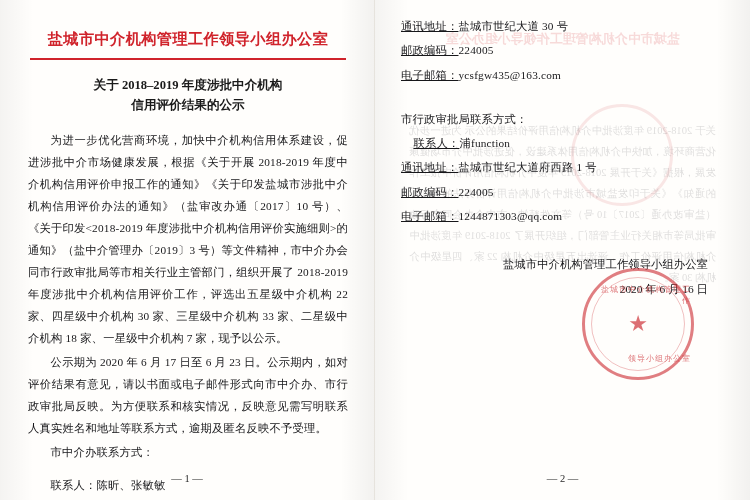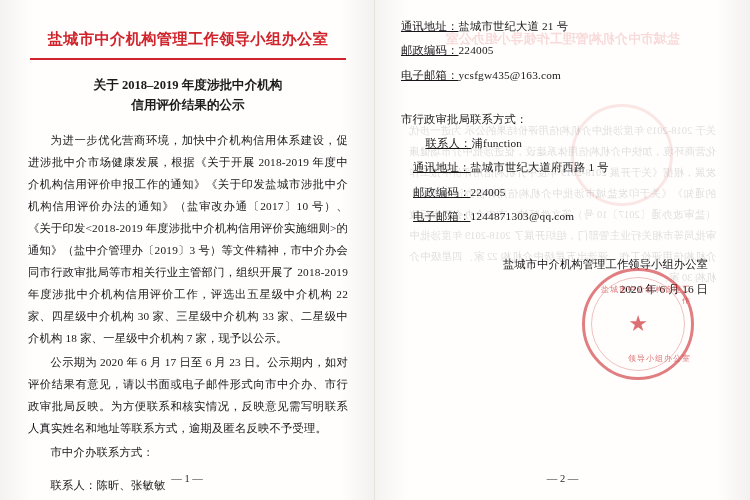--- a/index.html
+++ b/index.html
@@ -256,33 +256,33 @@
   </div>
 
   <div class="page page-right">
 
     <div class="ghost-red">盐城市中介机构管理工作领导小组办公室</div>
     <div class="ghost-seal"></div>
     <div class="ghost">关于 2018-2019 年度涉批中介机构信用评价结果的公示 为进一步优化营商环境，加快中介机构信用体系建设，促进涉批中介市场健康发展，根据《关于开展 2018-2019 年度中介机构信用评价申报工作的通知》《关于印发盐城市涉批中介机构信用评价办法的通知》（盐审改办通〔2017〕10 号）等文件精神，市中介办会同市行政审批局等市相关行业主管部门，组织开展了 2018-2019 年度涉批中介机构信用评价工作，评选出五星级中介机构 22 家、四星级中介机构 30 家。</div>
 
     <div class="kv-block" style="position:relative;z-index:3;">
       <div class="kv-row">
-        <span class="kv-key">通讯地址：</span><span class="kv-val">盐城市世纪大道 21 号</span>
+        <span class="kv-key">通讯地址：</span><span class="kv-val">盐城市世纪大道 30 号</span>
       </div>
       <div class="kv-row">
         <span class="kv-key">邮政编码：</span><span class="kv-val">224005</span>
       </div>
       <div class="kv-row">
         <span class="kv-key">电子邮箱：</span><span class="kv-val">ycsfgw435@163.com</span>
       </div>
     </div>
 
     <div class="section-label" style="position:relative;z-index:3;">市行政审批局联系方式：</div>
 
-    <div class="kv-block" style="position:relative;z-index:3;margin-left:12px;">
+    <div class="kv-block" style="position:relative;z-index:3;">
       <div class="kv-row indent1">
         <span class="kv-key">联系人：</span><span class="kv-val">浦function</span>
       </div>
       <div class="kv-row">
         <span class="kv-key">通讯地址：</span><span class="kv-val">盐城市世纪大道府西路 1 号</span>
       </div>
       <div class="kv-row">
         <span class="kv-key">邮政编码：</span><span class="kv-val">224005</span>
       </div>
       <div class="kv-row">

